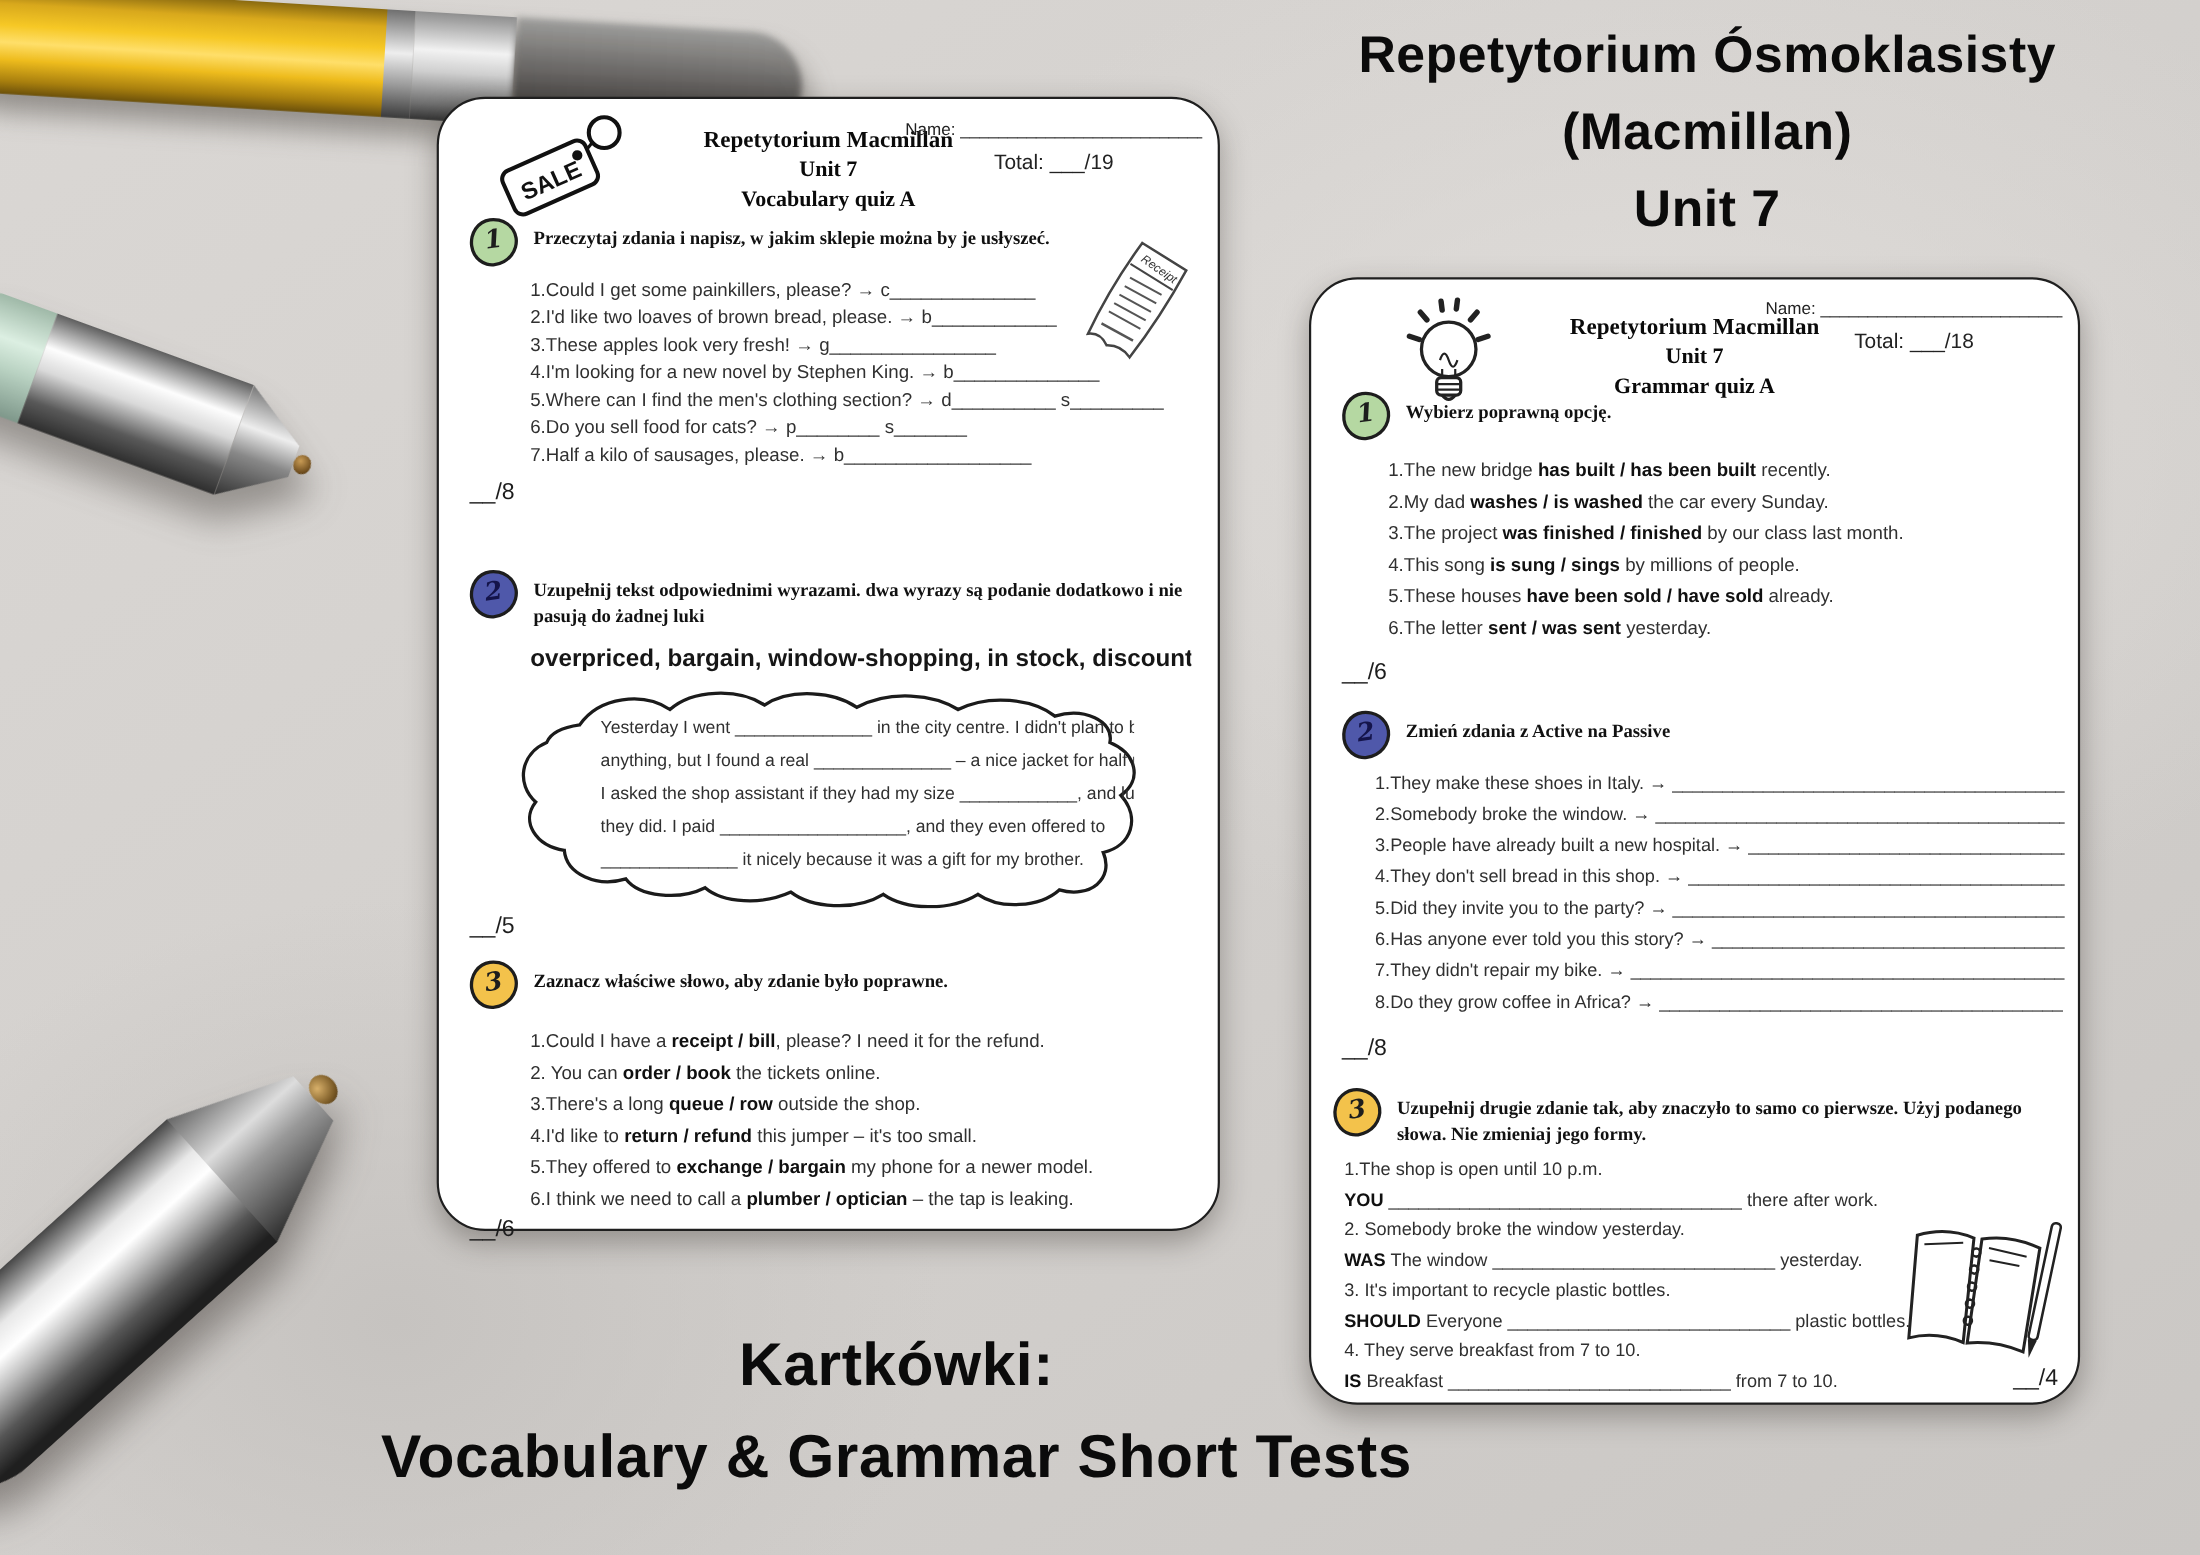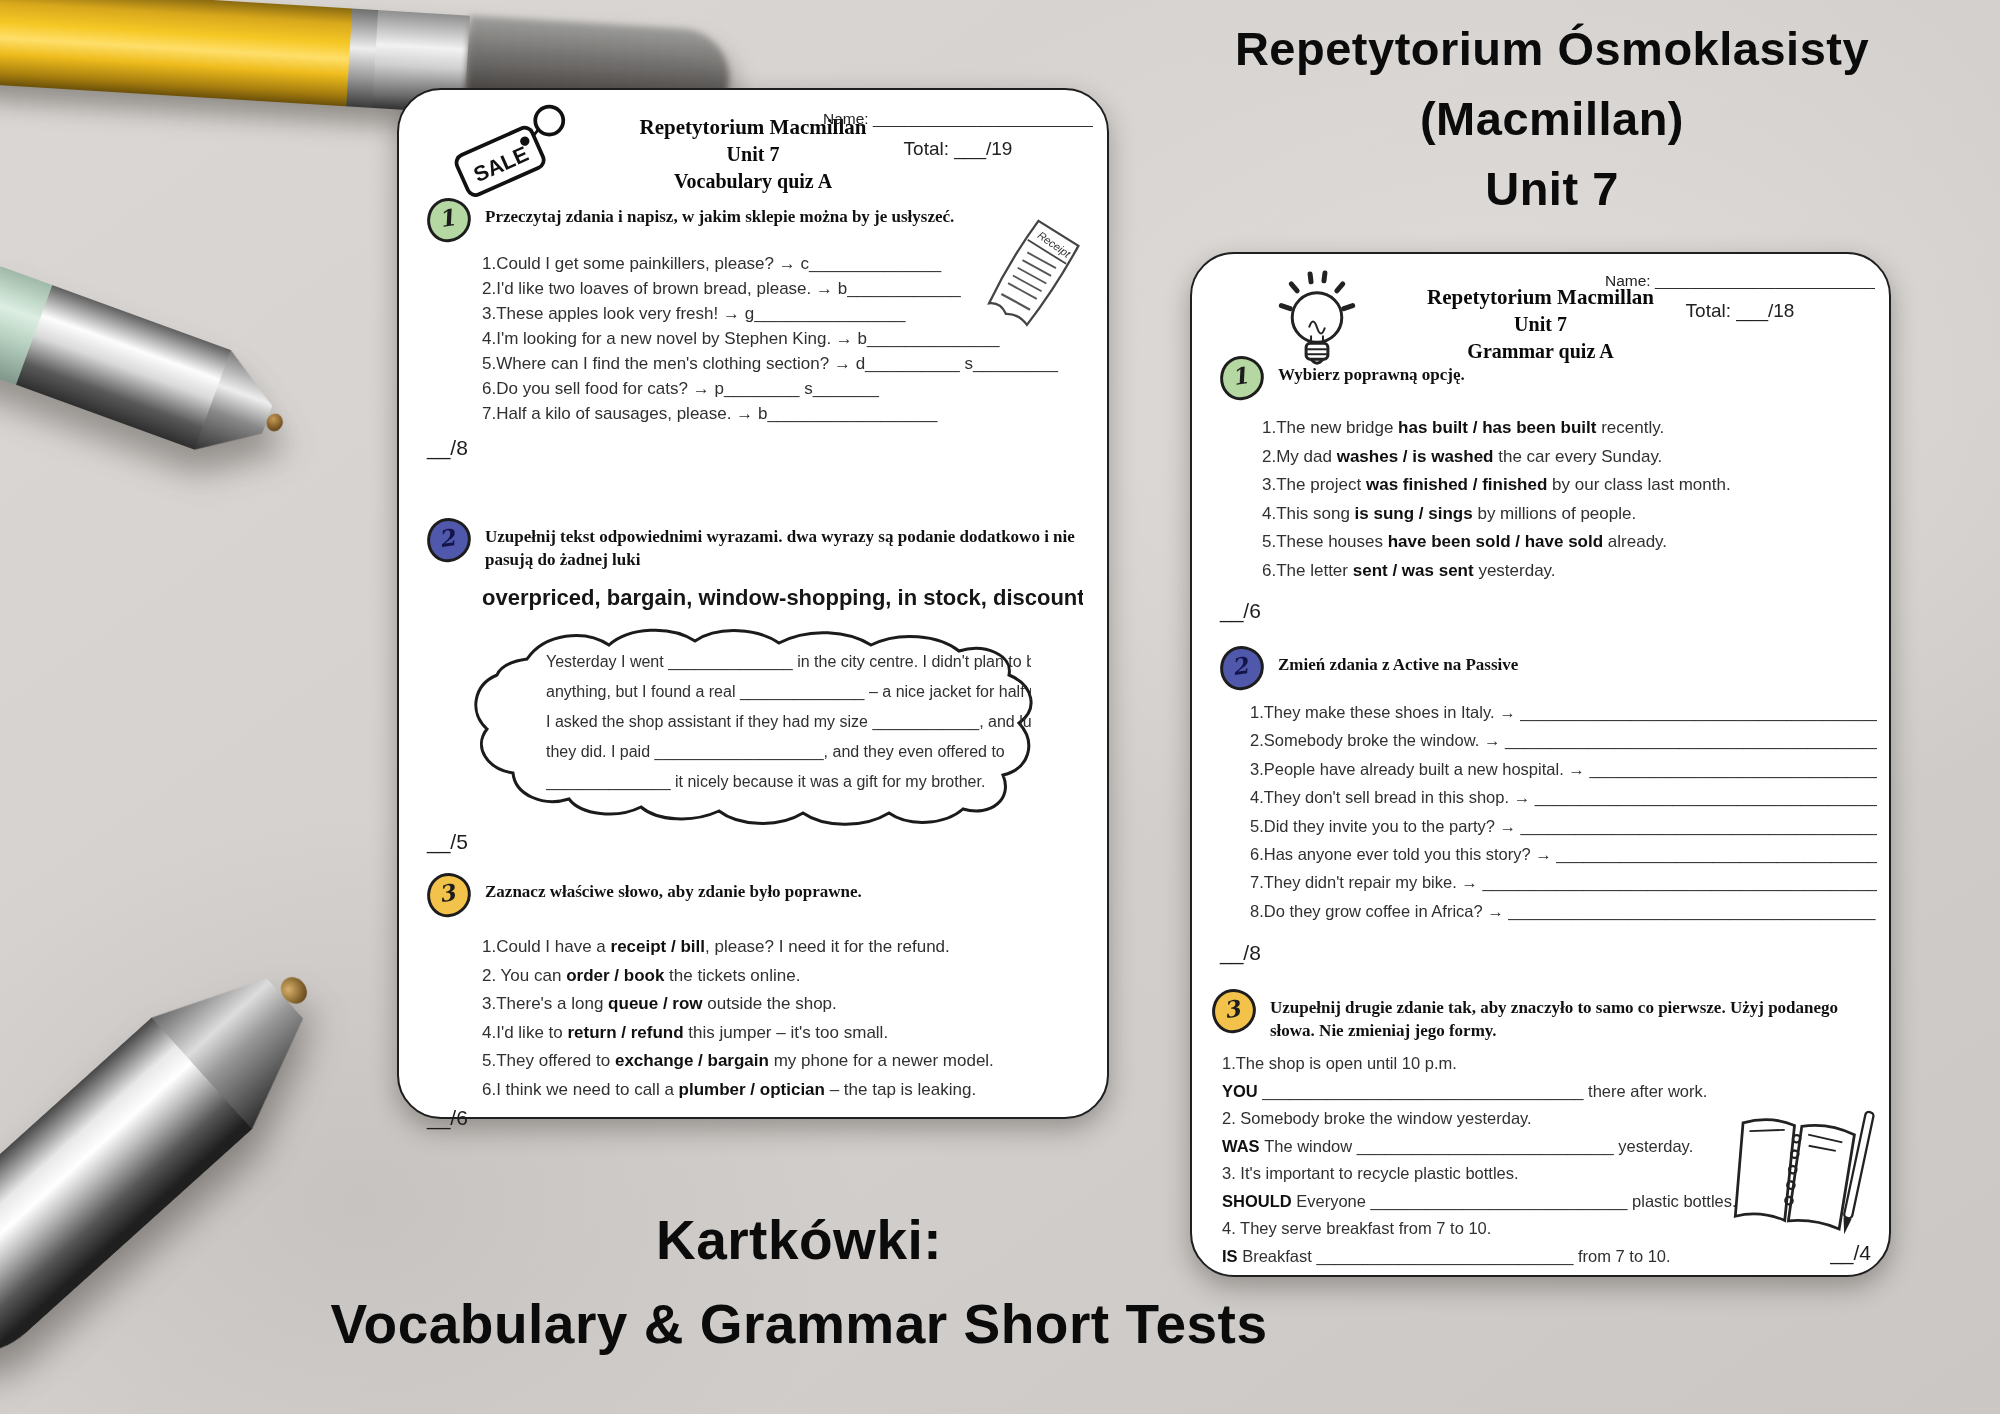--- a/index.html
+++ b/index.html
@@ -22,21 +22,21 @@
   .pm-barrel{flex:0 0 190px;background:linear-gradient(180deg,#5f5f5f,#fdfdfd 30%,#d9d9d9 50%,#595959 78%,#2e2e2e);}
   .pm-cone{flex:0 0 58px;background:linear-gradient(180deg,#777,#eee 35%,#888 60%,#333);clip-path:polygon(0 0,100% 36%,100% 64%,0 100%);}
   .pm-tip{flex:0 0 16px;align-self:center;height:18px;border-radius:50%;background:radial-gradient(circle at 35% 35%,#c89b55,#6b4a1c 70%,#3c2a10);}
   .pen-bottom{left:-150px;top:1072px;width:540px;height:150px;transform:rotate(-42deg);filter:drop-shadow(-14px 22px 18px rgba(50,45,40,.45));}
   .pb-barrel{flex:0 0 380px;border-radius:75px 0 0 75px;background:linear-gradient(180deg,#474747,#e8e8e8 25%,#fff 40%,#bdbdbd 55%,#565656 76%,#1f1f1f 94%);}
   .pb-cone{flex:0 0 112px;background:linear-gradient(180deg,#666,#ddd 35%,#999 55%,#2d2d2d);clip-path:polygon(0 0,100% 32%,100% 68%,0 100%);}
   .pb-tip{flex:0 0 24px;align-self:center;height:28px;border-radius:50%;background:radial-gradient(circle at 35% 35%,#d8b06a,#7a5a26 65%,#402c10);}
   
   .top-title{position:absolute;left:1152px;top:14px;width:800px;z-index:3;text-align:center;
     font-weight:700;font-size:47px;line-height:70px;color:#0b0b0b;letter-spacing:.5px;}
-  .bottom-title{position:absolute;left:249px;top:1198px;width:1100px;z-index:3;text-align:center;
+  .bottom-title{position:absolute;left:265px;top:1198px;width:1100px;z-index:3;text-align:center;
     font-weight:700;font-size:55px;line-height:84px;color:#0b0b0b;letter-spacing:.5px;}
   
   .card{position:absolute;background:#fff;border:2.5px solid #1f1f1f;border-radius:44px;z-index:2;
     box-shadow:0 10px 26px rgba(40,35,30,.35);}
   .card-left{left:397px;top:88px;width:708px;height:1027px;}
   .card-right{left:1190px;top:252px;width:697px;height:1021px;}
   .sheet-header{position:absolute;left:0;right:0;text-align:center;color:#0a0a0a;
     font-family:"Liberation Serif","DejaVu Serif",serif;font-weight:700;}
   .card-left .sheet-header{top:24px;}
   .card-right .sheet-header{top:30px;}

